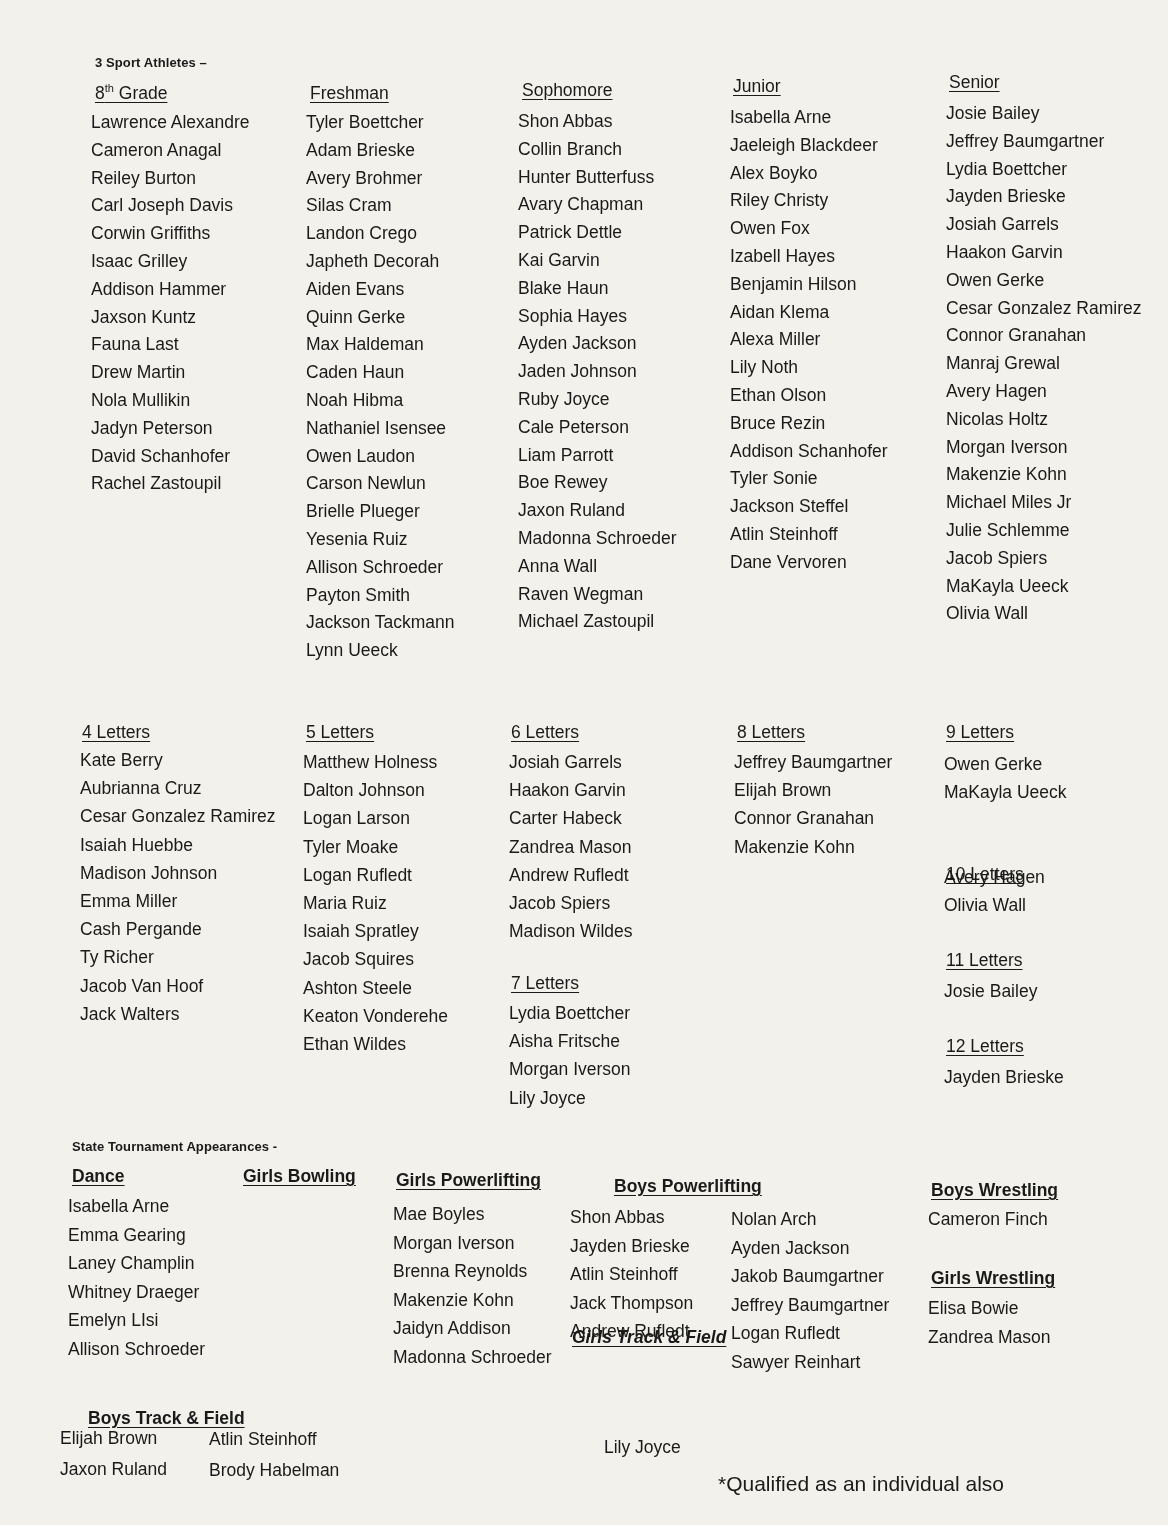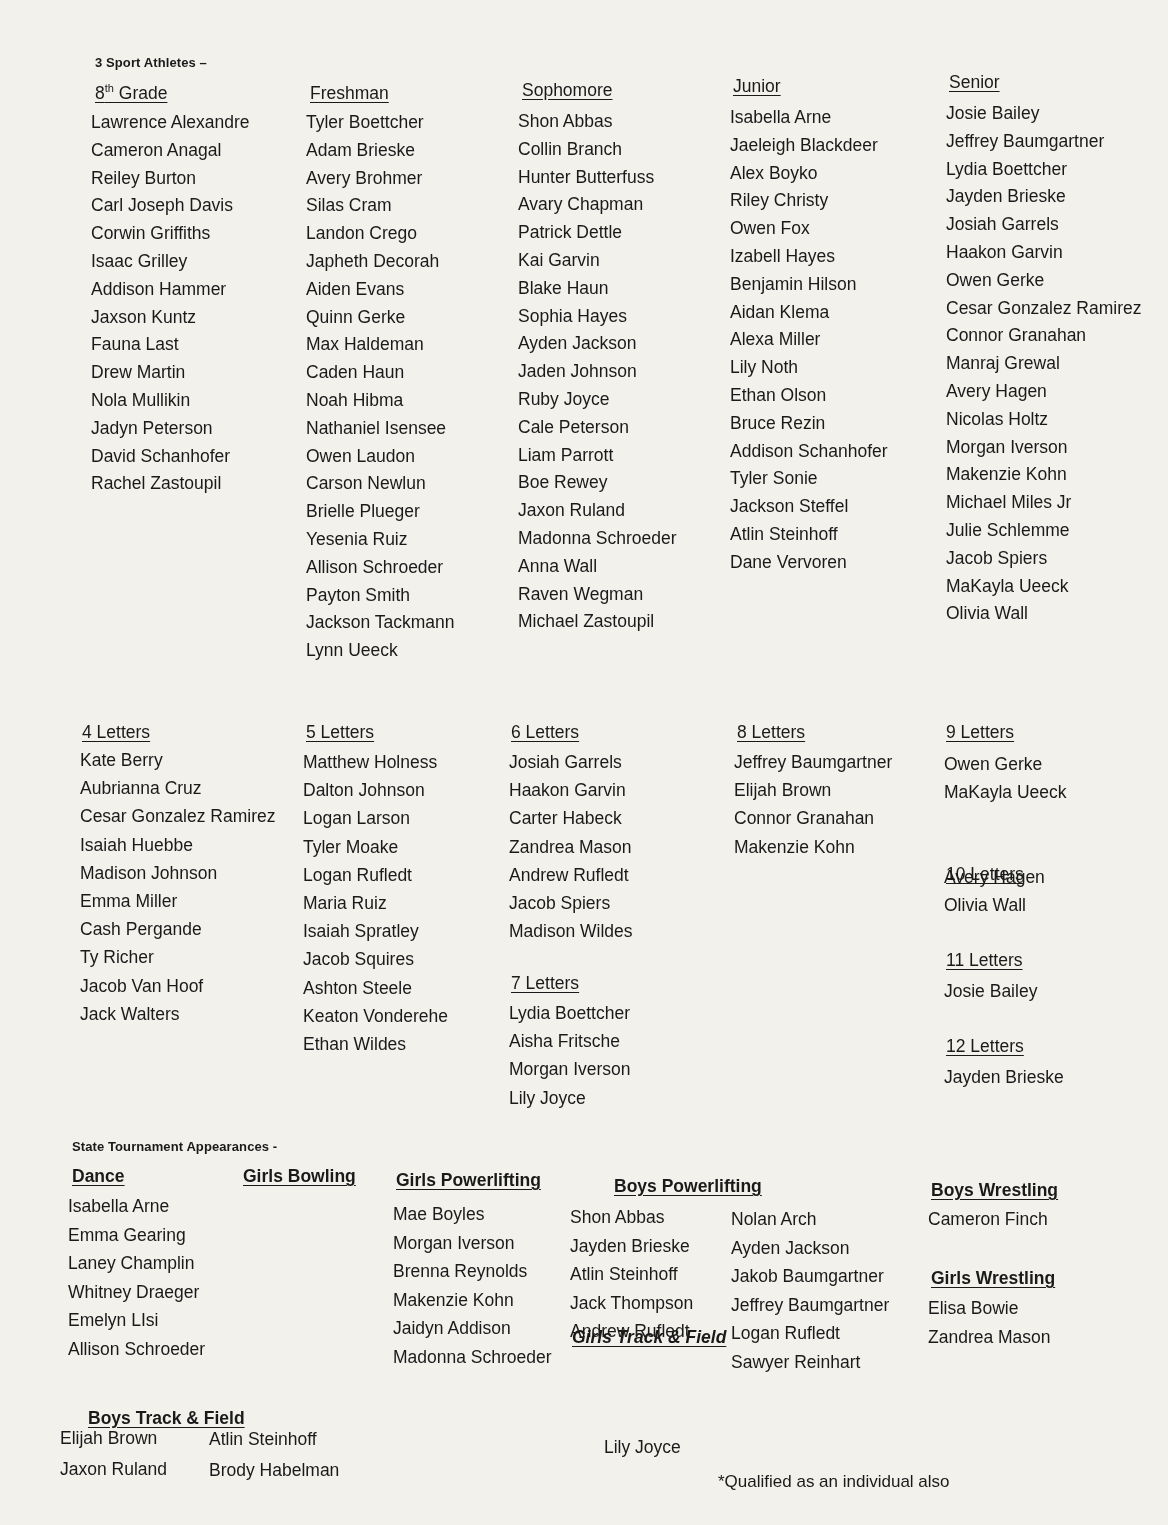--- a/index.html
+++ b/index.html
@@ -49,21 +49,21 @@
   .lh-awards .name { line-height: 28.2px; }
   .lh-state .name { line-height: 28.6px; }
   .lh-tf .name { line-height: 31px; }
 
   sup {
     font-size: 11px;
     vertical-align: super;
     line-height: 0;
   }
   .footnote {
-    font-size: 17px;
+    font-size: 21px;
     white-space: nowrap;
   }
 </style>
 </head>
 <body>
 
 <div class="page">
 
   <div class="abs sec-title" style="left:95px; top:55px;">3 Sport Athletes –</div>
 

